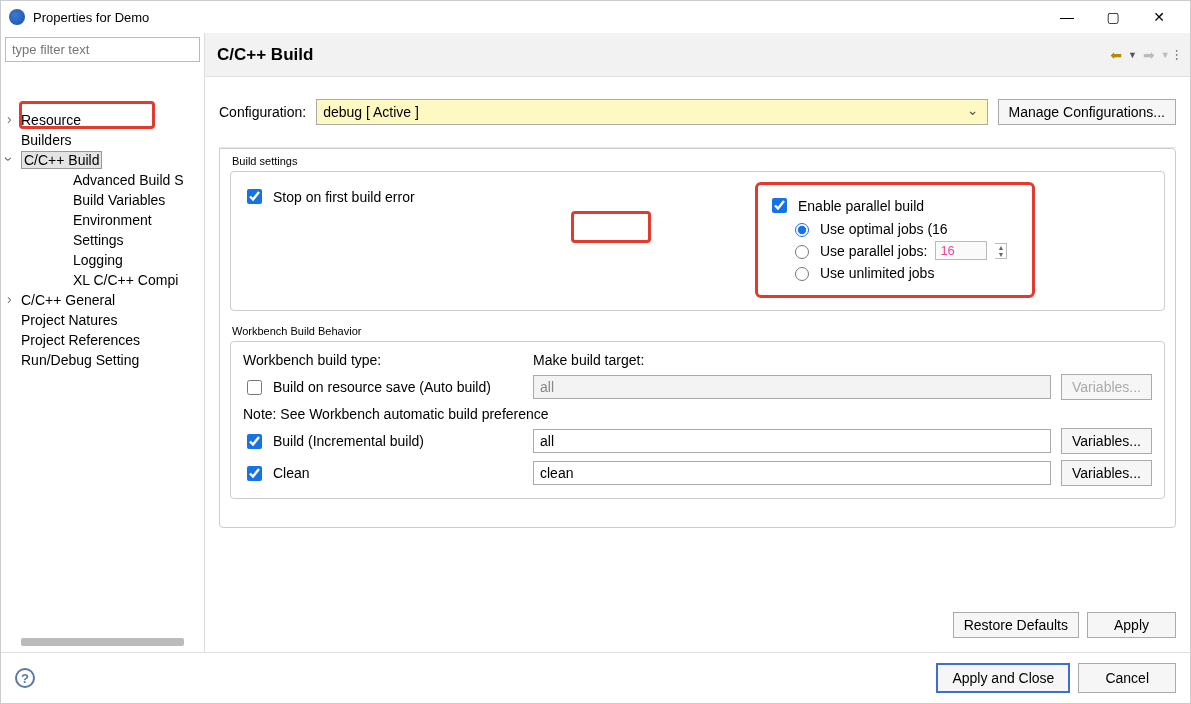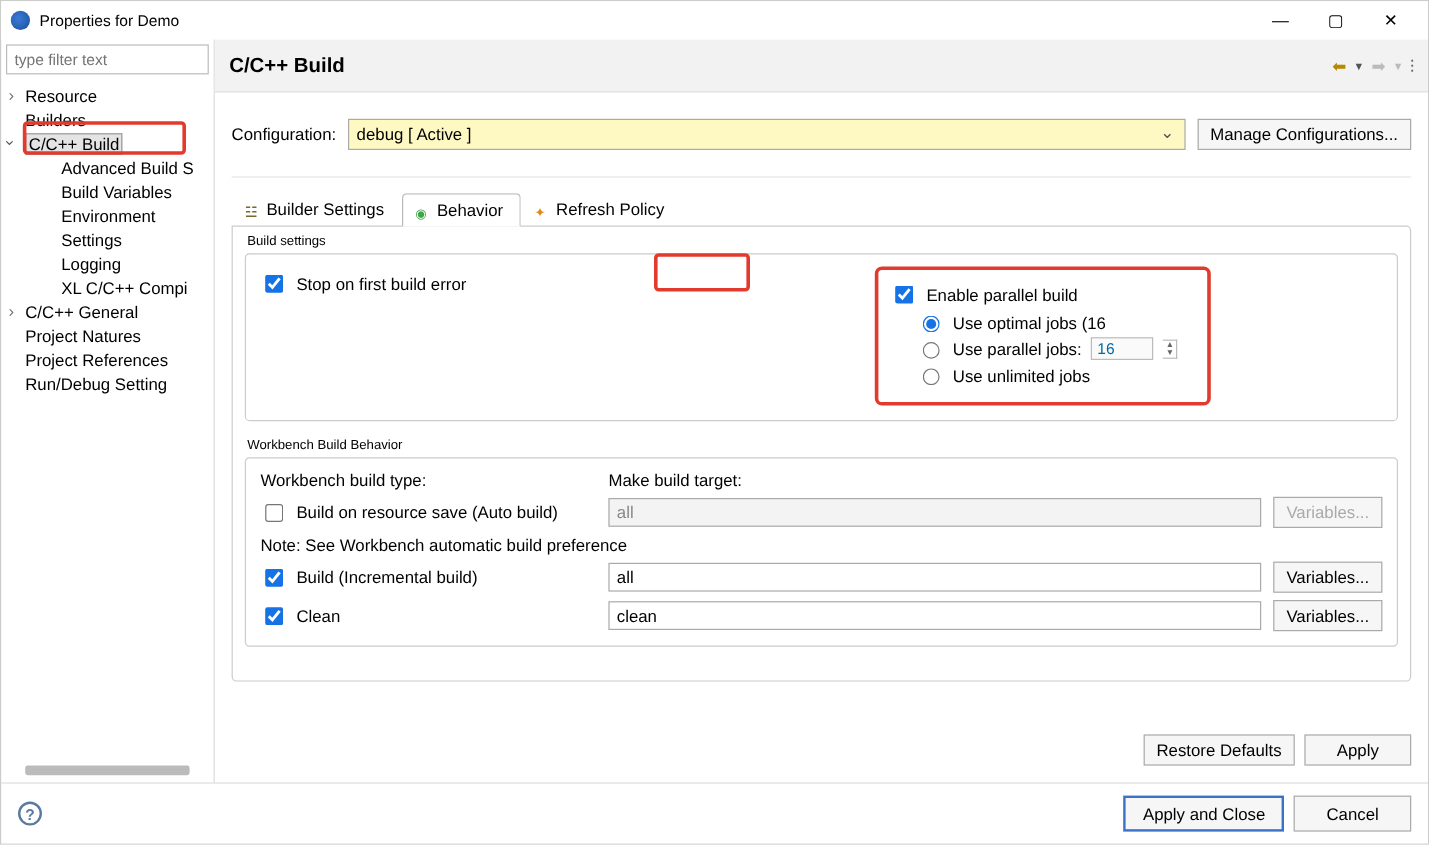--- a/index.html
+++ b/index.html
@@ -4,27 +4,27 @@
 <style>
 * { box-sizing: border-box; font-family: -apple-system, BlinkMacSystemFont, "Segoe UI", Arial, sans-serif; }
 body { margin: 0; padding: 0; background: #fff; font-size: 13px; color: #000; }
 .window { width: 1191px; height: 704px; display: flex; flex-direction: column; border: 1px solid #ccc; }
 .titlebar { display: flex; align-items: center; padding: 6px 8px; background: #fff; height: 32px; }
 .titlebar .title-icon { width: 16px; height: 16px; border-radius: 50%; background: radial-gradient(circle at 40% 40%, #3a7ad6, #1b4f9b); margin-right: 8px; }
 .titlebar .title-text { flex: 1; font-size: 13px; }
 .win-controls { display: flex; gap: 0; }
 .win-btn { width: 46px; height: 28px; display:flex; align-items:center; justify-content:center; font-size: 14px; }
 .main-split { display: flex; flex: 1; min-height: 0; }
-.sidebar { width: 178px; border-right: 1px solid #ddd; display:flex; flex-direction:column; }
+.sidebar { width: 204px; border-right: 1px solid #ddd; display:flex; flex-direction:column;gap:40px; }
 .filter-input { margin: 4px; padding: 4px 6px; border: 1px solid #bbb; font-size: 13px; width: calc(100% - 8px); color:#555; }
 .tree { flex:1; overflow:hidden; padding: 4px 0 0 0; font-size: 14px; }
 .tree-item { padding: 2px 4px 2px 20px; white-space: nowrap; cursor: default; position:relative; }
 .tree-item.expandable::before { content: "›"; position:absolute; left:6px; top:1px; color:#777; font-size:14px; transform: rotate(0deg); }
 .tree-item.expanded::before { content: "›"; transform: rotate(90deg); display:inline-block; position:absolute; left:6px; top:1px; color:#555; }
-.tree-item.child { padding-left: 50px; }
+.tree-item.child { padding-left: 72px; }
 .tree-item.selected .sel-lbl { background:#e4e4e4; border:1px solid #999; padding:0 2px; }
 .highlight-box-red { border: 3px solid #e23b2e; border-radius:4px; }
 .hb-tree { position:absolute; left:18px; top:68px; width:136px; height:28px; pointer-events:none; }
 .sidebar-wrap { position:relative; }
 .sidebar-scroll { height:8px; background:#bbb; margin:0 20px 6px 20px; border-radius:2px; }
 .content { flex:1; display:flex; flex-direction:column; min-width:0; }
 .page-header { display:flex; align-items:center; background:#f2f2f2; border-bottom:1px solid #e0e0e0; padding: 0 12px; min-height:44px; }
 .page-title { font-size:17px; font-weight:700; flex:1; }
 .hdr-icons { display:flex; gap:6px; align-items:center; color:#b58a00; }
 .hdr-arrow { font-size:14px; }
@@ -49,21 +49,21 @@
 .group-title { font-size:11px; margin: 0 0 4px 2px; }
 .group-box { border:1px solid #ccc; border-radius:4px; padding:10px 12px 12px 12px; margin-bottom:14px; }
 .row { display:flex; align-items:center; gap:8px; margin:4px 0; font-size:14px; }
 .build-settings-grid { display:flex; gap:32px; }
 .col-left { width:440px; }
 .col-right { flex:1; position:relative; }
 .hb-parallel { border:3px solid #e23b2e; border-radius:6px; padding:6px 10px 10px 10px; width:280px;margin-left:40px; }
 .chk { width:15px; height:15px; accent-color:#1673e6; }
 .radio { width:14px; height:14px; accent-color:#1673e6; }
 .indent { margin-left:22px; }
-.num-input { width:52px; padding:1px 4px; border:1px solid #bbb; color:#0369a1; font-size:13px; }
+.num-input { width:52px; padding:1px 4px; border:1px solid #bbb; color:#ec4899; font-size:13px; }
 .spinner { display:flex; flex-direction:column; border:1px solid #bbb; border-left:none; }
 .spinner div { font-size:7px; line-height:7px; padding:0 2px; color:#666; }
 .wb-grid { display:grid; grid-template-columns: 280px 1fr auto; gap:6px 10px; align-items:center; font-size:14px; }
 .wb-label { }
 .text-input { width:100%; padding:3px 6px; border:1px solid #aaa; font-size:14px; }
 .text-input.disabled { background:#f3f3f3; color:#888; }
 .btn { padding:4px 10px; border:1px solid #aaa; background:#f6f6f6; font-size:14px; }
 .btn.disabled { color:#aaa; }
 .note { grid-column:1 / span 3; }
 .content-buttons { display:flex; justify-content:flex-end; gap:8px; padding: 0 14px 14px 0; }
@@ -121,34 +121,20 @@
         </div>
       </div>
 
       <div class="config-row">
         <div class="config-label">Configuration:</div>
         <div class="config-select"><span>debug  [ Active ]</span></div>
         <button class="manage-btn">Manage Configurations...</button>
       </div>
       <div class="rule-line"></div>
 
-      <div class="tabs-row">
-        <div class="tab">
-          <span class="tab-icon gear"></span>
-          <span>Builder Settings</span>
-        </div>
-        <div class="tab active first">
-          <span class="tab-icon green"></span>
-          <span>Behavior</span>
-        </div>
-        <div class="tab">
-          <span class="tab-icon orange"></span>
-          <span>Refresh Policy</span>
-        </div>
-      </div>
       <div class="highlight-box-red hb-tab"></div>
 
       <div class="tab-body">
         <div class="group-title">Build settings</div>
         <div class="group-box">
           <div class="build-settings-grid">
             <div class="col-left">
               <div class="row">
                 <input type="checkbox" class="chk" checked="" style="">
                 <span>Stop on first build error</span>

